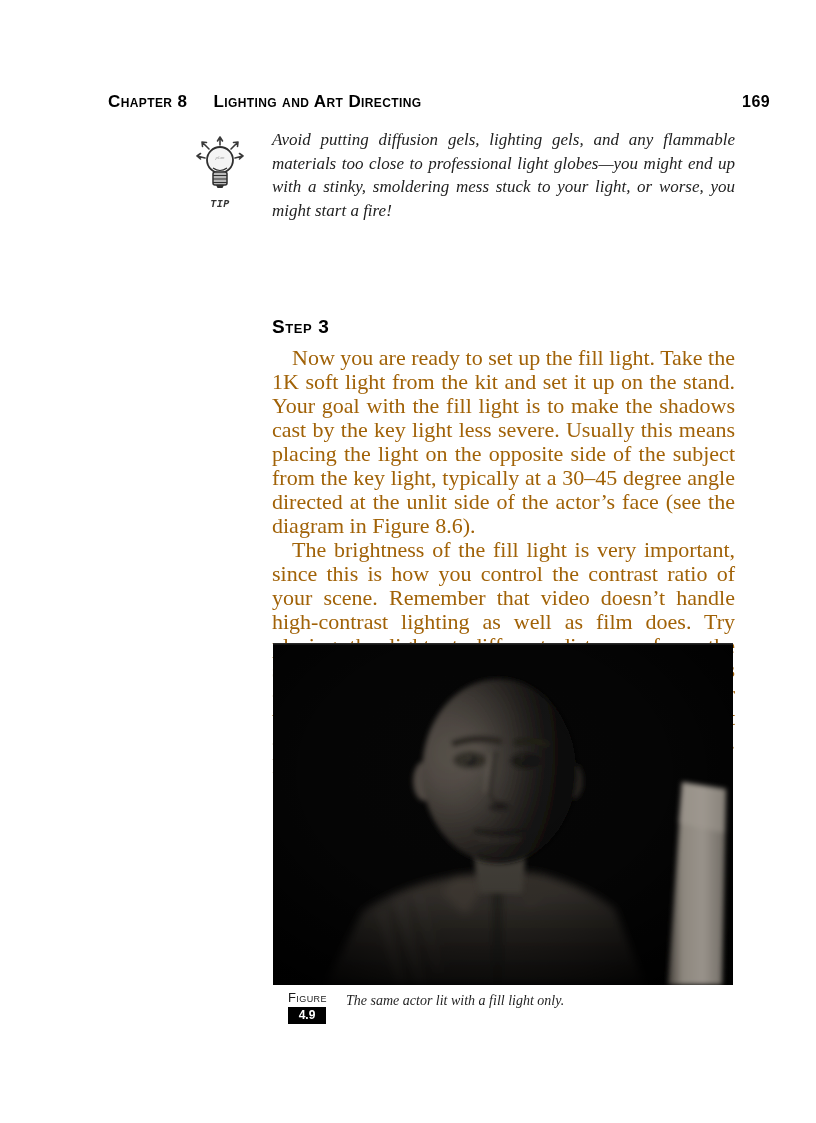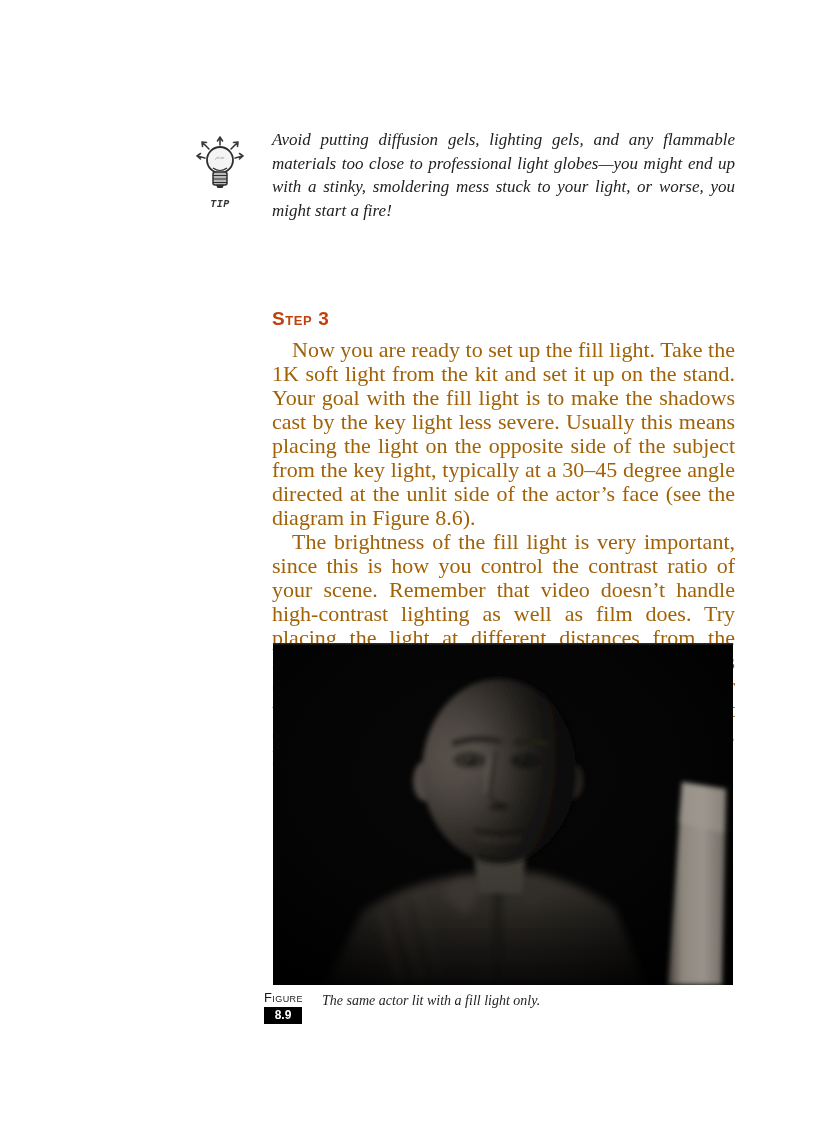--- a/index.html
+++ b/index.html
@@ -46,40 +46,40 @@
     font-style:italic;
     font-size:17px;line-height:23.5px;
     text-align:justify;
     color:#222;
   }
   
   .stepblock{
     position:absolute;left:272px;top:308px;width:463px;
   }
   .stepblock h2{
-    margin:0 0 8px 0;
+    margin:8px 0 8px 0;
     font-family:"Liberation Sans", sans-serif;
     font-weight:700;
     font-variant:small-caps;
-    font-size:19px;letter-spacing:0.6px;color:#c2410c;
+    font-size:19px;letter-spacing:0.6px;color:#000000;
   }
   .stepblock p{
     margin:0;
     font-size:22px;line-height:24px;
     text-align:justify;
     text-indent:20px;
     color:#a16207;
   }
   
   .photo{
     position:absolute;left:273px;top:643px;width:460px;height:342px;
     background:#060606;display:block;
   }
   .figrow{
-    position:absolute;left:264px;top:991px;width:463px;
+    position:absolute;left:288px;top:991px;width:463px;
     display:flex;align-items:flex-start;
   }
   .figlabel{width:58px;}
   .figlabel .figword{
     font-family:"Liberation Sans", sans-serif;
     font-variant:small-caps;
     font-size:13px;letter-spacing:0.4px;color:#1a1a1a;line-height:14px;
   }
   .fignum{
     margin-top:2px;
@@ -92,20 +92,25 @@
   .figcaption{
     font-style:italic;font-size:14px;color:#1f1f1f;
     line-height:18px;padding-top:1px;
   }
 </style>
 </head>
 <body>
 
 <div class="page">
 
+  <div class="runhead">
+    <span class="chap">Chapter 8</span>
+    <span class="title">Lighting and Art Directing</span>
+    <span class="pageno">169</span>
+  </div>
 
   <div class="tip-icon">
     <span>
       <svg width="48" height="62" viewBox="0 0 48 62">
         <g stroke="#3a3a3a" stroke-width="1.6" fill="none" stroke-linecap="round">
 
           <path d="M24 10 L24 2 M24 2 l-2.5 4 M24 2 l2.5 4"></path>
           <path d="M13 14 L6 7 M6 7 l0.5 4.5 M6 7 l4.5 0.5"></path>
           <path d="M35 14 L42 7 M42 7 l-0.5 4.5 M42 7 l-4.5 0.5"></path>
           <path d="M9 23 L1 21 M1 21 l3.5 3 M1 21 l3.5 -2.5"></path>
@@ -221,18 +226,18 @@
         <path d="M409,139 L453,146 L452,190 L405,180 Z" fill="#a49e95" opacity="0.45"></path>
       </g>
 
       <rect x="0" y="0" width="460" height="1.5" fill="#3a3a3a" opacity="0.7"></rect>
     </svg>
   </div>
 
   <div class="figrow">
     <div class="figlabel">
       <div class="figword">Figure</div>
-      <div class="fignum">8.9</div>
+      <div class="fignum">4.9</div>
     </div>
     <div class="figcaption">The same actor lit with a fill light only.</div>
   </div>
 
 </div>
 
 </body></html>

